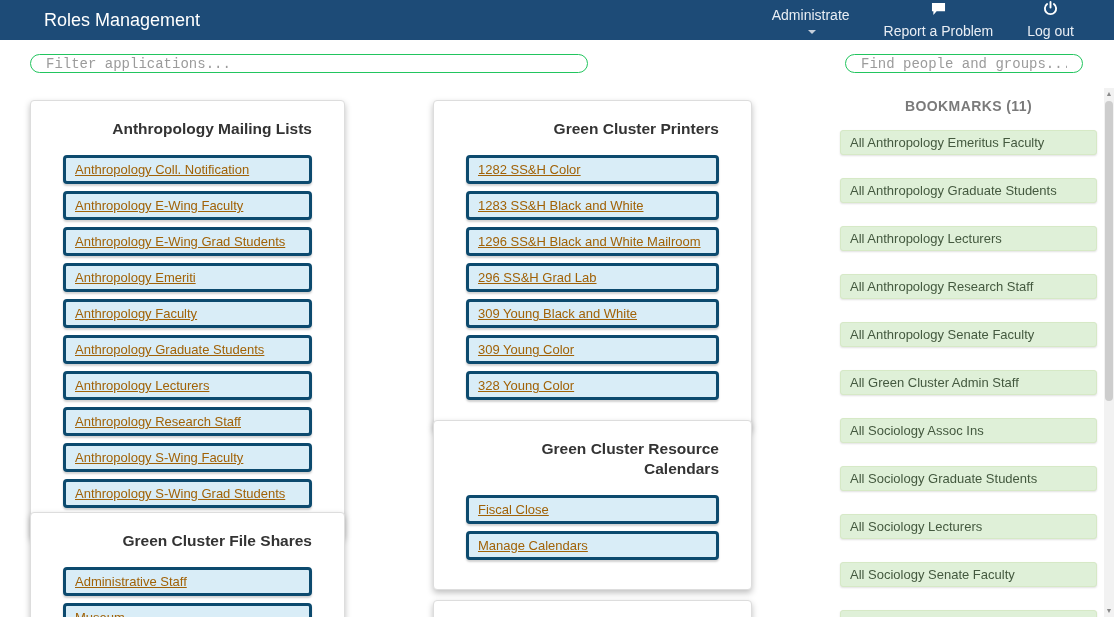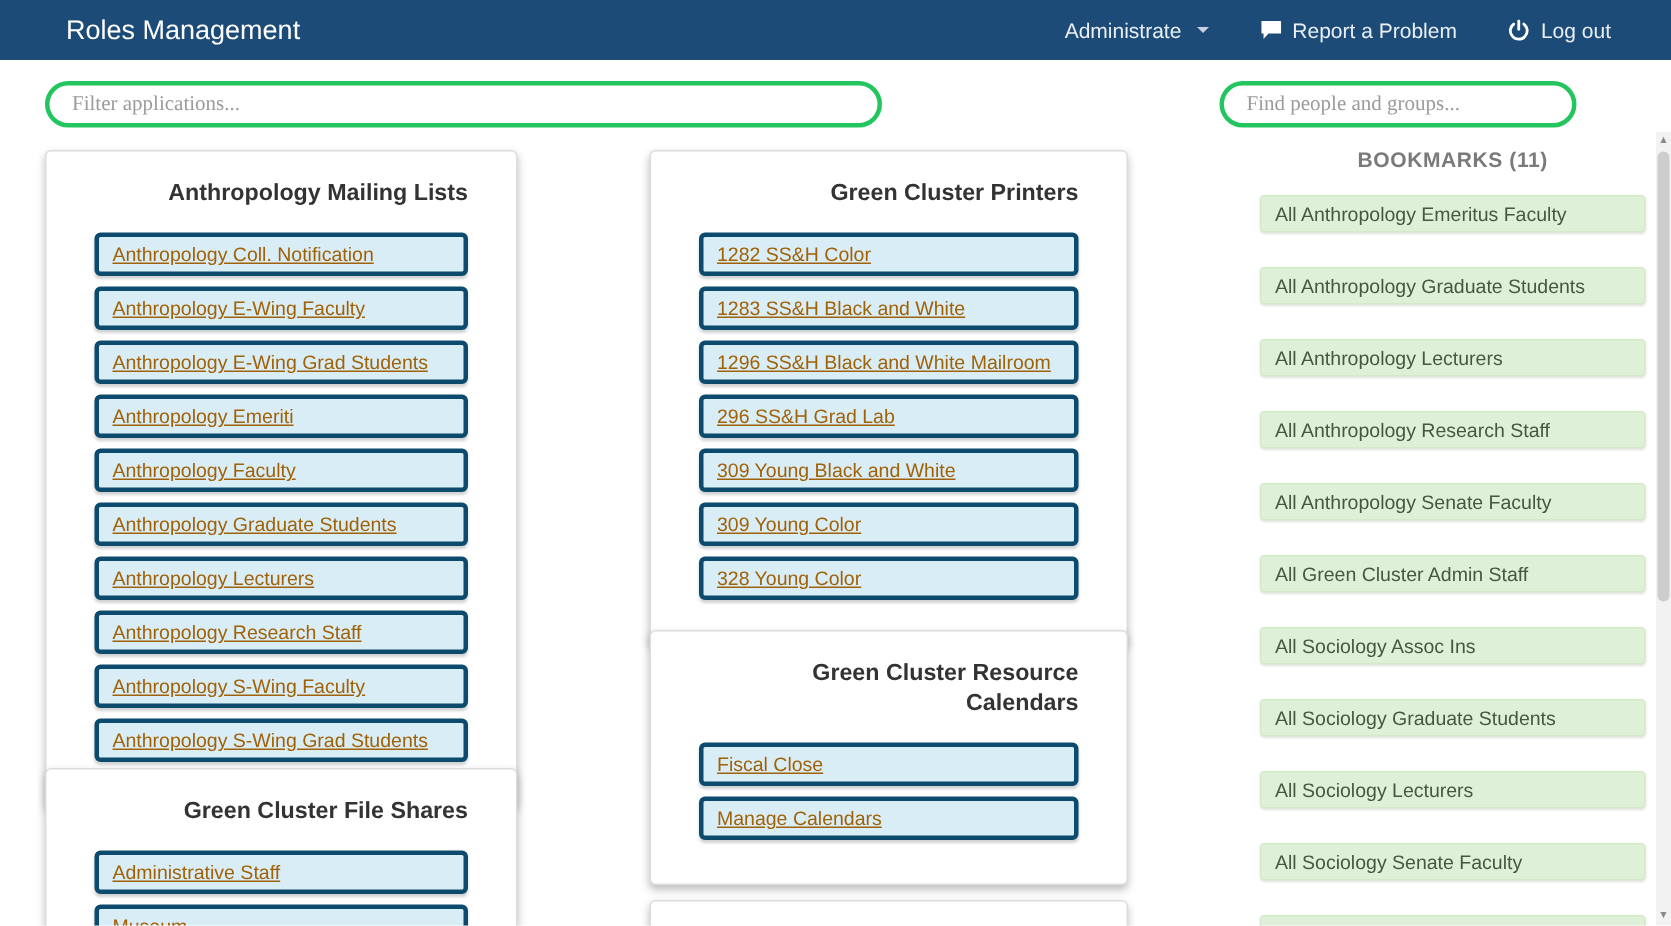--- a/index.html
+++ b/index.html
@@ -16,41 +16,41 @@
     position: absolute; top: 0; left: 0;
     width: 1114px; height: 40px;
     background: #1d4b77;
     display: flex; align-items: center; justify-content: space-between;
     padding: 0 40px 0 16px;
   }
   .brand { color: #ffffff; font-size: 18px; font-weight: normal; margin-left: 28px; }
   .nav-right { display: flex; align-items: center; gap: 34px; }
   .nav-item {
     display: flex; align-items: center; gap: 7px;
-    color: #e9eef4; font-size: 14px; cursor: pointer;
+    color: #e9eef4; font-size: 14px; cursor: pointer; flex-direction: column;
   }
   .caret {
     width: 0; height: 0; margin-left: 3px;
     border-left: 4px solid transparent;
     border-right: 4px solid transparent;
     border-top: 4px solid #c7d0dc;
   }
   .nav-icon { display: inline-flex; align-items: center; }
 
   
   .input-pill {
-    position: absolute; height: 31px;
-    border: 3px solid #22c55e; border-radius: 16px;
+    position: absolute; height: 19px;
+    border: 1px solid #22c55e; border-radius: 16px;
     padding: 0 15px; font-size: 14px; color: #555;
-    font-family: Liberation Serif, serif;
+    font-family: Liberation Mono, monospace;
     outline: none; background: #fff;
   }
   .input-pill::placeholder { color: #9b9b9b; }
   #filter-apps { left: 30px; top: 54px; width: 558px; }
-  #find-people { left: 813px; top: 54px; width: 238px; }
+  #find-people { left: 845px; top: 54px; width: 238px; }
 
   
   .card {
     position: absolute;
     background: #ffffff;
     border: 1px solid #dddddd;
     border-radius: 4px;
     box-shadow: 0 3px 6px rgba(0,0,0,0.25);
     padding: 14px 32px 22px 32px;
   }

